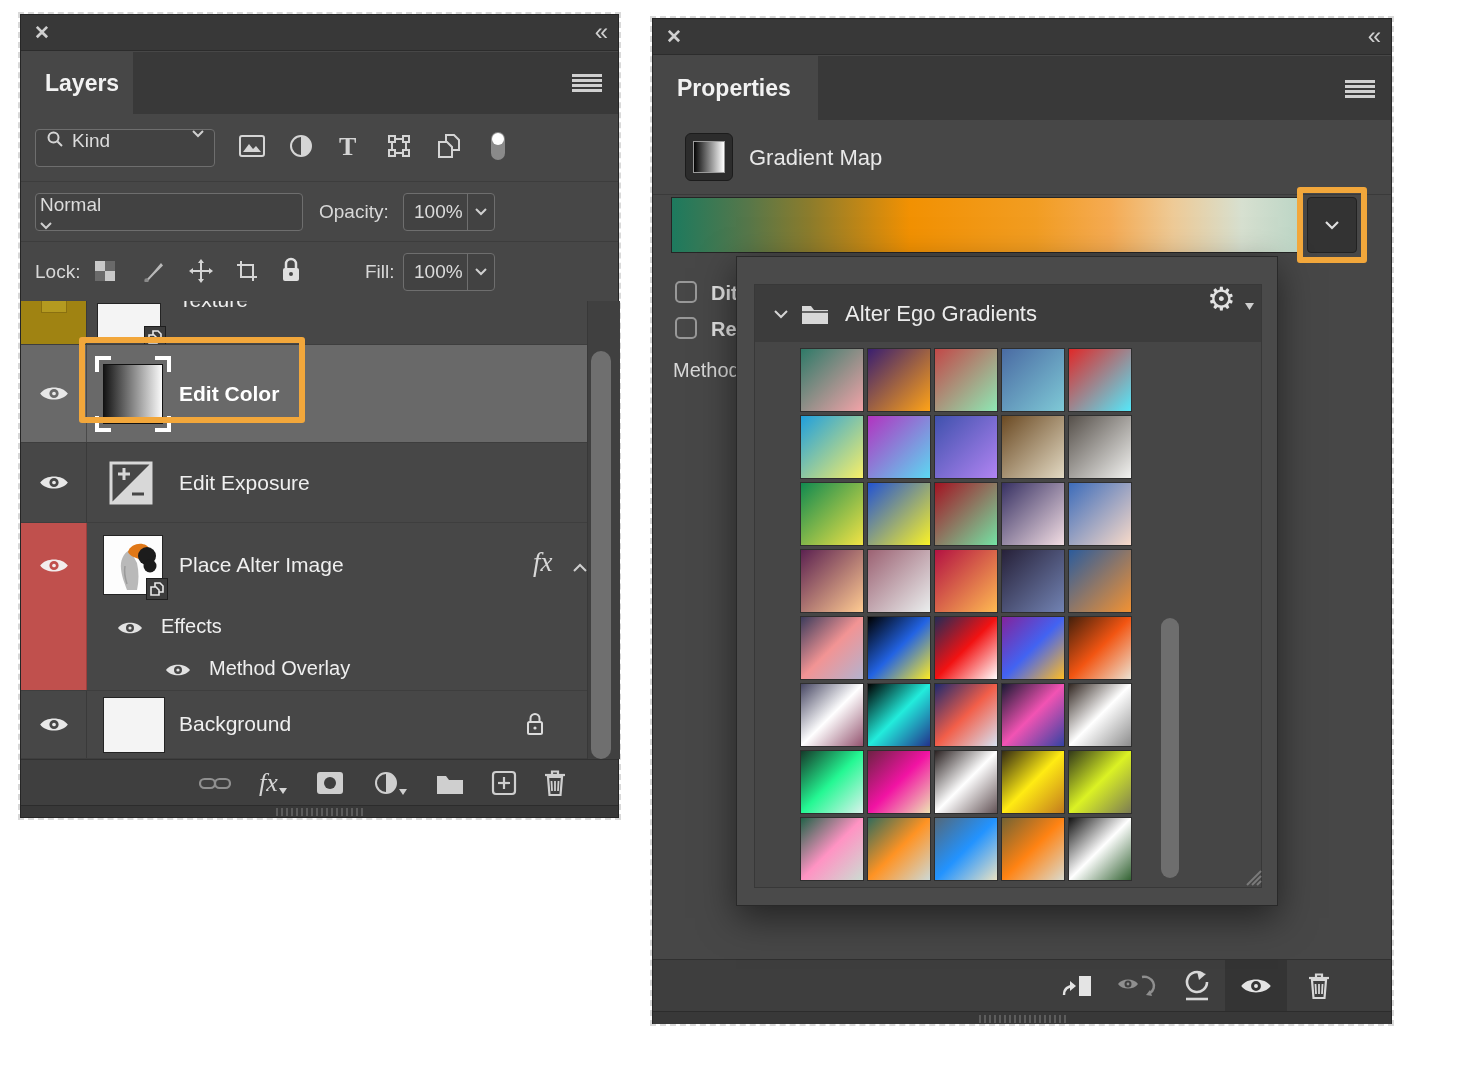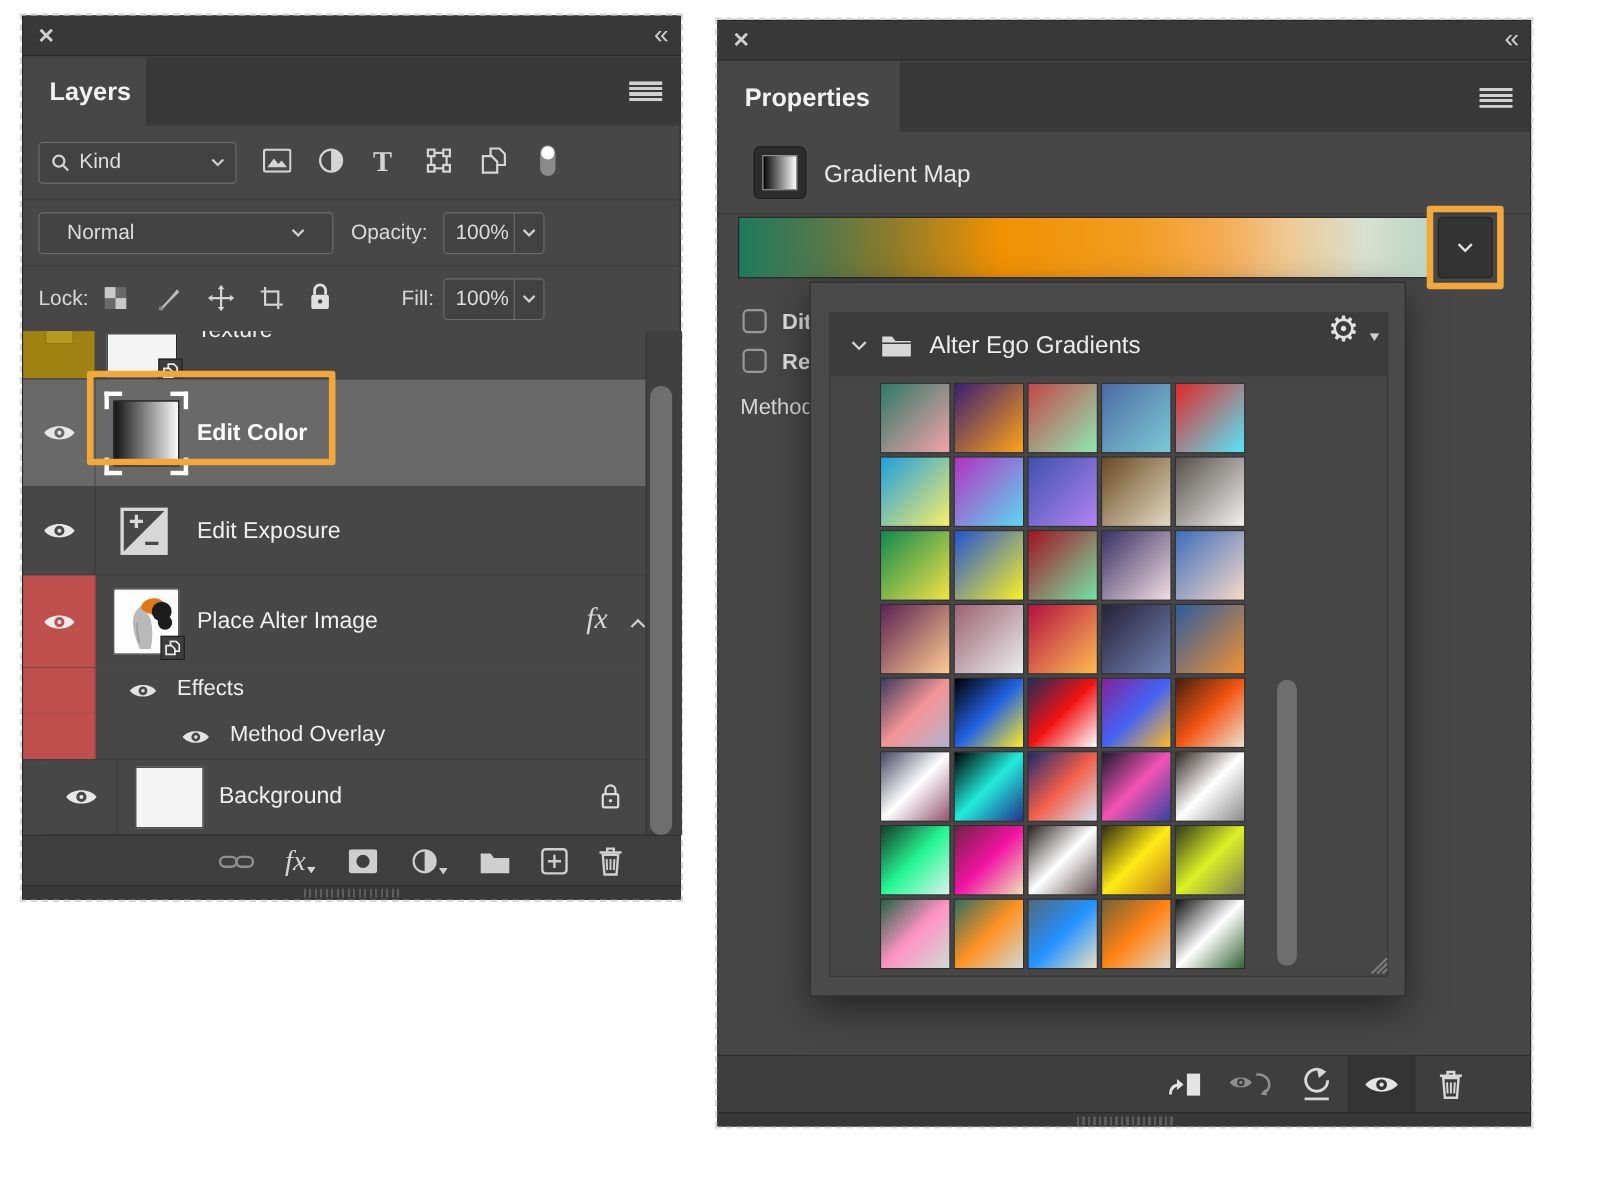--- a/index.html
+++ b/index.html
@@ -13,21 +13,21 @@
   .titlebar { position:absolute; left:0; top:0; right:0; height:36px; background:#383838; border-bottom:1px solid #2c2c2c; }
   .close-x { position:absolute; left:13px; top:6px; color:#cfcfcf; font-size:19px; font-weight:bold; cursor:default; }
   .collapse { position:absolute; right:12px; top:3px; color:#cfcfcf; font-size:24px; letter-spacing:-2px; }
   .tabrow { position:absolute; left:0; right:0; background:#393939; }
   .tab { position:absolute; left:0; top:0; bottom:0; background:#474747; color:#f2f2f2; font-weight:bold;
          font-size:23px; display:flex; align-items:center; padding:0 24px; }
   .pmenu { position:absolute; right:16px; width:30px; height:18px;
            background:repeating-linear-gradient(to bottom,#d0d0d0 0 3px, transparent 3px 5px); }
 
   .selectbox { position:absolute; background:#424242; border:1px solid #6e6e6e; border-radius:4px;
-               display:flex; align-items:center; color:#dcdcdc; font-size:19px; }
+               display:flex; align-items:flex-start; color:#dcdcdc; font-size:19px; }
   .valuebox { position:absolute; background:#424242; border:1px solid #6e6e6e; border-radius:4px;
               display:flex; align-items:center; color:#dcdcdc; font-size:19px; }
   .valuebox .vb-div { width:1px; align-self:stretch; background:#6e6e6e; }
   .chev { width:12px; height:8px; flex:0 0 auto; }
   svg.icon { display:block; }
   .label { color:#d8d8d8; font-size:19px; }
 
   
   .ctl-row { position:absolute; left:0; right:0; border-top:1px solid #3d3d3d; }
   .layer-row { position:absolute; left:0; width:566px; overflow:hidden; border-bottom:1px solid #3e3e3e; background:#474747; }
@@ -119,21 +119,21 @@
       </span>
       <span style="position:absolute; left:466px; top:16px;">
         <svg class="icon" width="22" height="32" viewBox="0 0 22 32">
             <rect x="4" y="2" width="14" height="28" rx="7" fill="#8a8a8a"></rect>
             <circle cx="11" cy="9" r="6" fill="#ffffff"></circle>
           </svg>
       </span>
     </div>
 
     <div class="ctl-row" style="top:166px; height:60px;">
-      <div class="selectbox" style="left:14px; top:11px; width:268px; height:38px; padding:0 25px;">
+      <div class="selectbox" style="left:14px; top:11px; width:268px; height:38px; padding:0 4px;flex-direction:column;">
         <span style="flex:1;">Normal</span>
         <svg class="chev" viewBox="0 0 12 8">
             <polyline points="1,1 6,6 11,1" fill="none" stroke="#cfcfcf" stroke-width="2"></polyline>
           </svg>
       </div>
       <span class="label" style="position:absolute; left:298px; top:19px;">Opacity:</span>
       <div class="valuebox" style="left:382px; top:11px; width:92px; height:38px;">
         <span style="flex:1; padding-left:10px;">100%</span>
         <span class="vb-div"></span>
         <span style="width:26px; display:flex; justify-content:center;">
@@ -292,21 +292,21 @@
 
     <div class="layer-row" style="top:634px; height:42px;">
       <div class="eye-cell" style="background:#c0504d; border-right-color:#9c3f3d;"></div>
       <svg class="icon" width="26" height="16" viewBox="0 0 26 16" style="position:absolute; left:144px; top:13px;">
         <path fill-rule="evenodd" fill="#e2e2e2" d="M1,8 C6,1 20,1 25,8 C20,15 6,15 1,8 Z M13,12 a4,4 0 1 1 0,-8 a4,4 0 1 1 0,8 Z"></path>
           <circle cx="13" cy="8" r="1.6" fill="#e2e2e2"></circle>
       </svg>
       <span class="l-name" style="left:188px; top:8px; font-size:20px;">Method Overlay</span>
     </div>
 
-    <div class="layer-row" style="top:676px; height:68px;margin-left:20px;">
+    <div class="layer-row" style="top:676px; height:68px;">
       <div class="eye-cell">
         <svg class="icon" width="30" height="19" viewBox="0 0 26 16">
           <path fill-rule="evenodd" fill="#e8e8e8" d="M1,8 C6,1 20,1 25,8 C20,15 6,15 1,8 Z M13,12 a4,4 0 1 1 0,-8 a4,4 0 1 1 0,8 Z"></path>
             <circle cx="13" cy="8" r="1.6" fill="#e8e8e8"></circle>
         </svg>
       </div>
       <div class="thumb" style="left:82px; top:6px; width:62px; height:56px;"></div>
       <span class="l-name" style="top:21px;">Background</span>
       <span style="position:absolute; left:505px; top:21px;">
         <svg width="18" height="24" viewBox="0 0 18 24">

